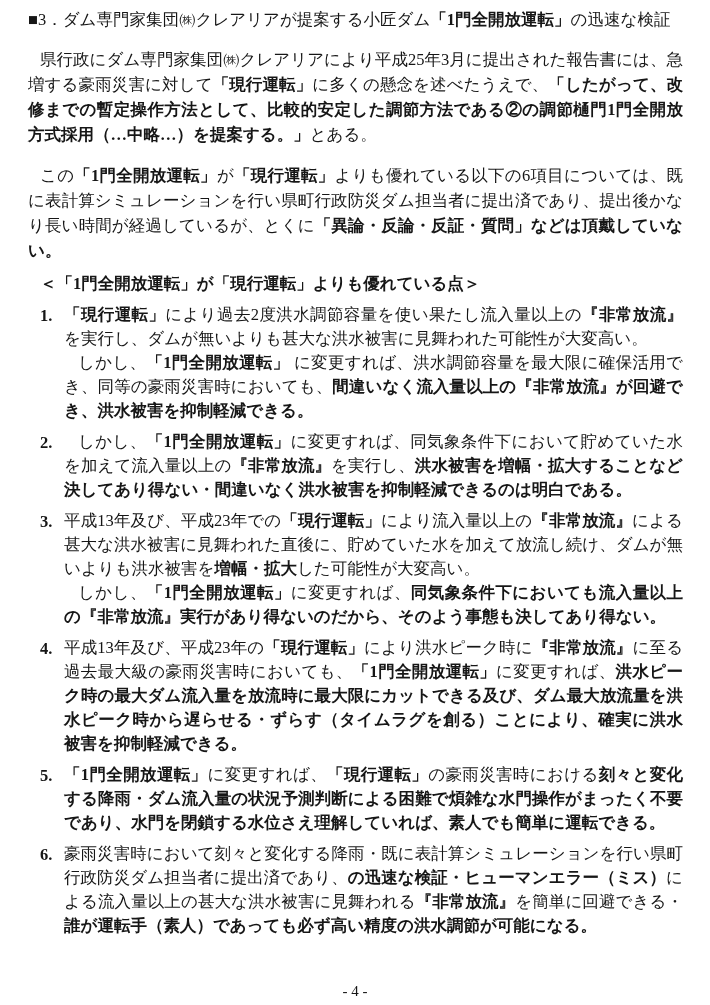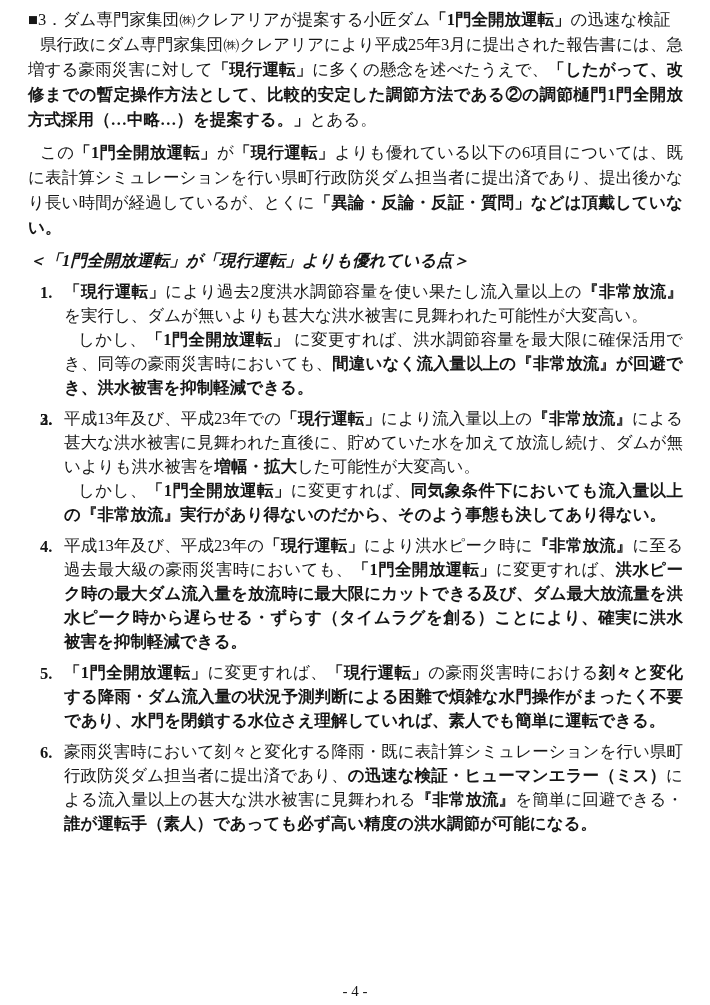--- a/index.html
+++ b/index.html
@@ -16,26 +16,26 @@
     padding: 7px 27px 0 28px;
     background: #ffffff;
     overflow: hidden;
   }
   .title {
     font-size: 16.5px; font-weight: normal;
     line-height: 25px; text-align: justify;
   }
   .para {
     font-size: 16.5px; line-height: 25px;
-    text-align: justify; text-indent: 12px;
+    text-align: justify; text-indent: 12px; margin-top: 15px;
   }
-  .para + .para { margin-top: 8px; }
+  .para + .para { margin-top: 16px; }
   .subheading {
     font-size: 16.5px; font-weight: bold;
-    line-height: 25px; margin: 8px 0 2px 1px; font-style: italic;
+    line-height: 25px; margin: 8px 0 2px 12px;
   }
   ol.points { list-style: none; }
   ol.points li {
     position: relative;
     margin-top: 7px;
     padding-left: 36px;
   }
   .num {
     position: absolute; left: 12px; top: 0;
     font-size: 16.5px; font-weight: bold; line-height: 25px;
@@ -67,20 +67,21 @@
   <h2 class="subheading"><span class="b">＜「1門全開放運転」が「現行運転」よりも優れている点＞</span></h2>
 
   <ol class="points">
     <li>
       <span class="num">1.</span>
       <p class="ip"><span class="b">「現行運転」</span><span>により過去2度洪水調節容量を使い果たし流入量以上の</span><span class="b">『非常放流』</span><span>を実行し、ダムが無いよりも甚大な洪水被害に見舞われた可能性が大変高い。</span></p>
       <p class="ip cont"><span>しかし、</span><span class="b">「1門全開放運転」</span><span> に変更すれば、洪水調節容量を最大限に確保活用でき、同等の豪雨災害時においても、</span><span class="b">間違いなく流入量以上の『非常放流』が回避でき、洪水被害を抑制軽減できる。</span></p>
     </li>
     <li>
       <span class="num">2.</span>
+      <p class="ip cont"><span>しかし、</span><span class="b">「1門全開放運転」</span><span>に変更すれば、同気象条件下において貯めていた水を加えて流入量以上の</span><span class="b">『非常放流』</span><span>を実行し、</span><span class="b">洪水被害を増幅・拡大することなど決してあり得ない・間違いなく洪水被害を抑制軽減できるのは明白である。</span></p>
     </li>
     <li>
       <span class="num">3.</span>
       <p class="ip"><span>平成13年及び、平成23年での</span><span class="b">「現行運転」</span><span>により流入量以上の</span><span class="b">『非常放流』</span><span>による甚大な洪水被害に見舞われた直後に、貯めていた水を加えて放流し続け、ダムが無いよりも洪水被害を</span><span class="b">増幅・拡大</span><span>した可能性が大変高い。</span></p>
       <p class="ip cont"><span>しかし、</span><span class="b">「1門全開放運転」</span><span>に変更すれば、</span><span class="b">同気象条件下においても流入量以上の『非常放流』実行があり得ないのだから、そのよう事態も決してあり得ない。</span></p>
     </li>
     <li>
       <span class="num">4.</span>
       <p class="ip"><span>平成13年及び、平成23年の</span><span class="b">「現行運転」</span><span>により洪水ピーク時に</span><span class="b">『非常放流』</span><span>に至る過去最大級の豪雨災害時においても、</span><span class="b">「1門全開放運転」</span><span>に変更すれば、</span><span class="b">洪水ピーク時の最大ダム流入量を放流時に最大限にカットできる及び、ダム最大放流量を洪水ピーク時から遅らせる・ずらす（タイムラグを創る）ことにより、確実に洪水被害を抑制軽減できる。</span></p>
     </li>

